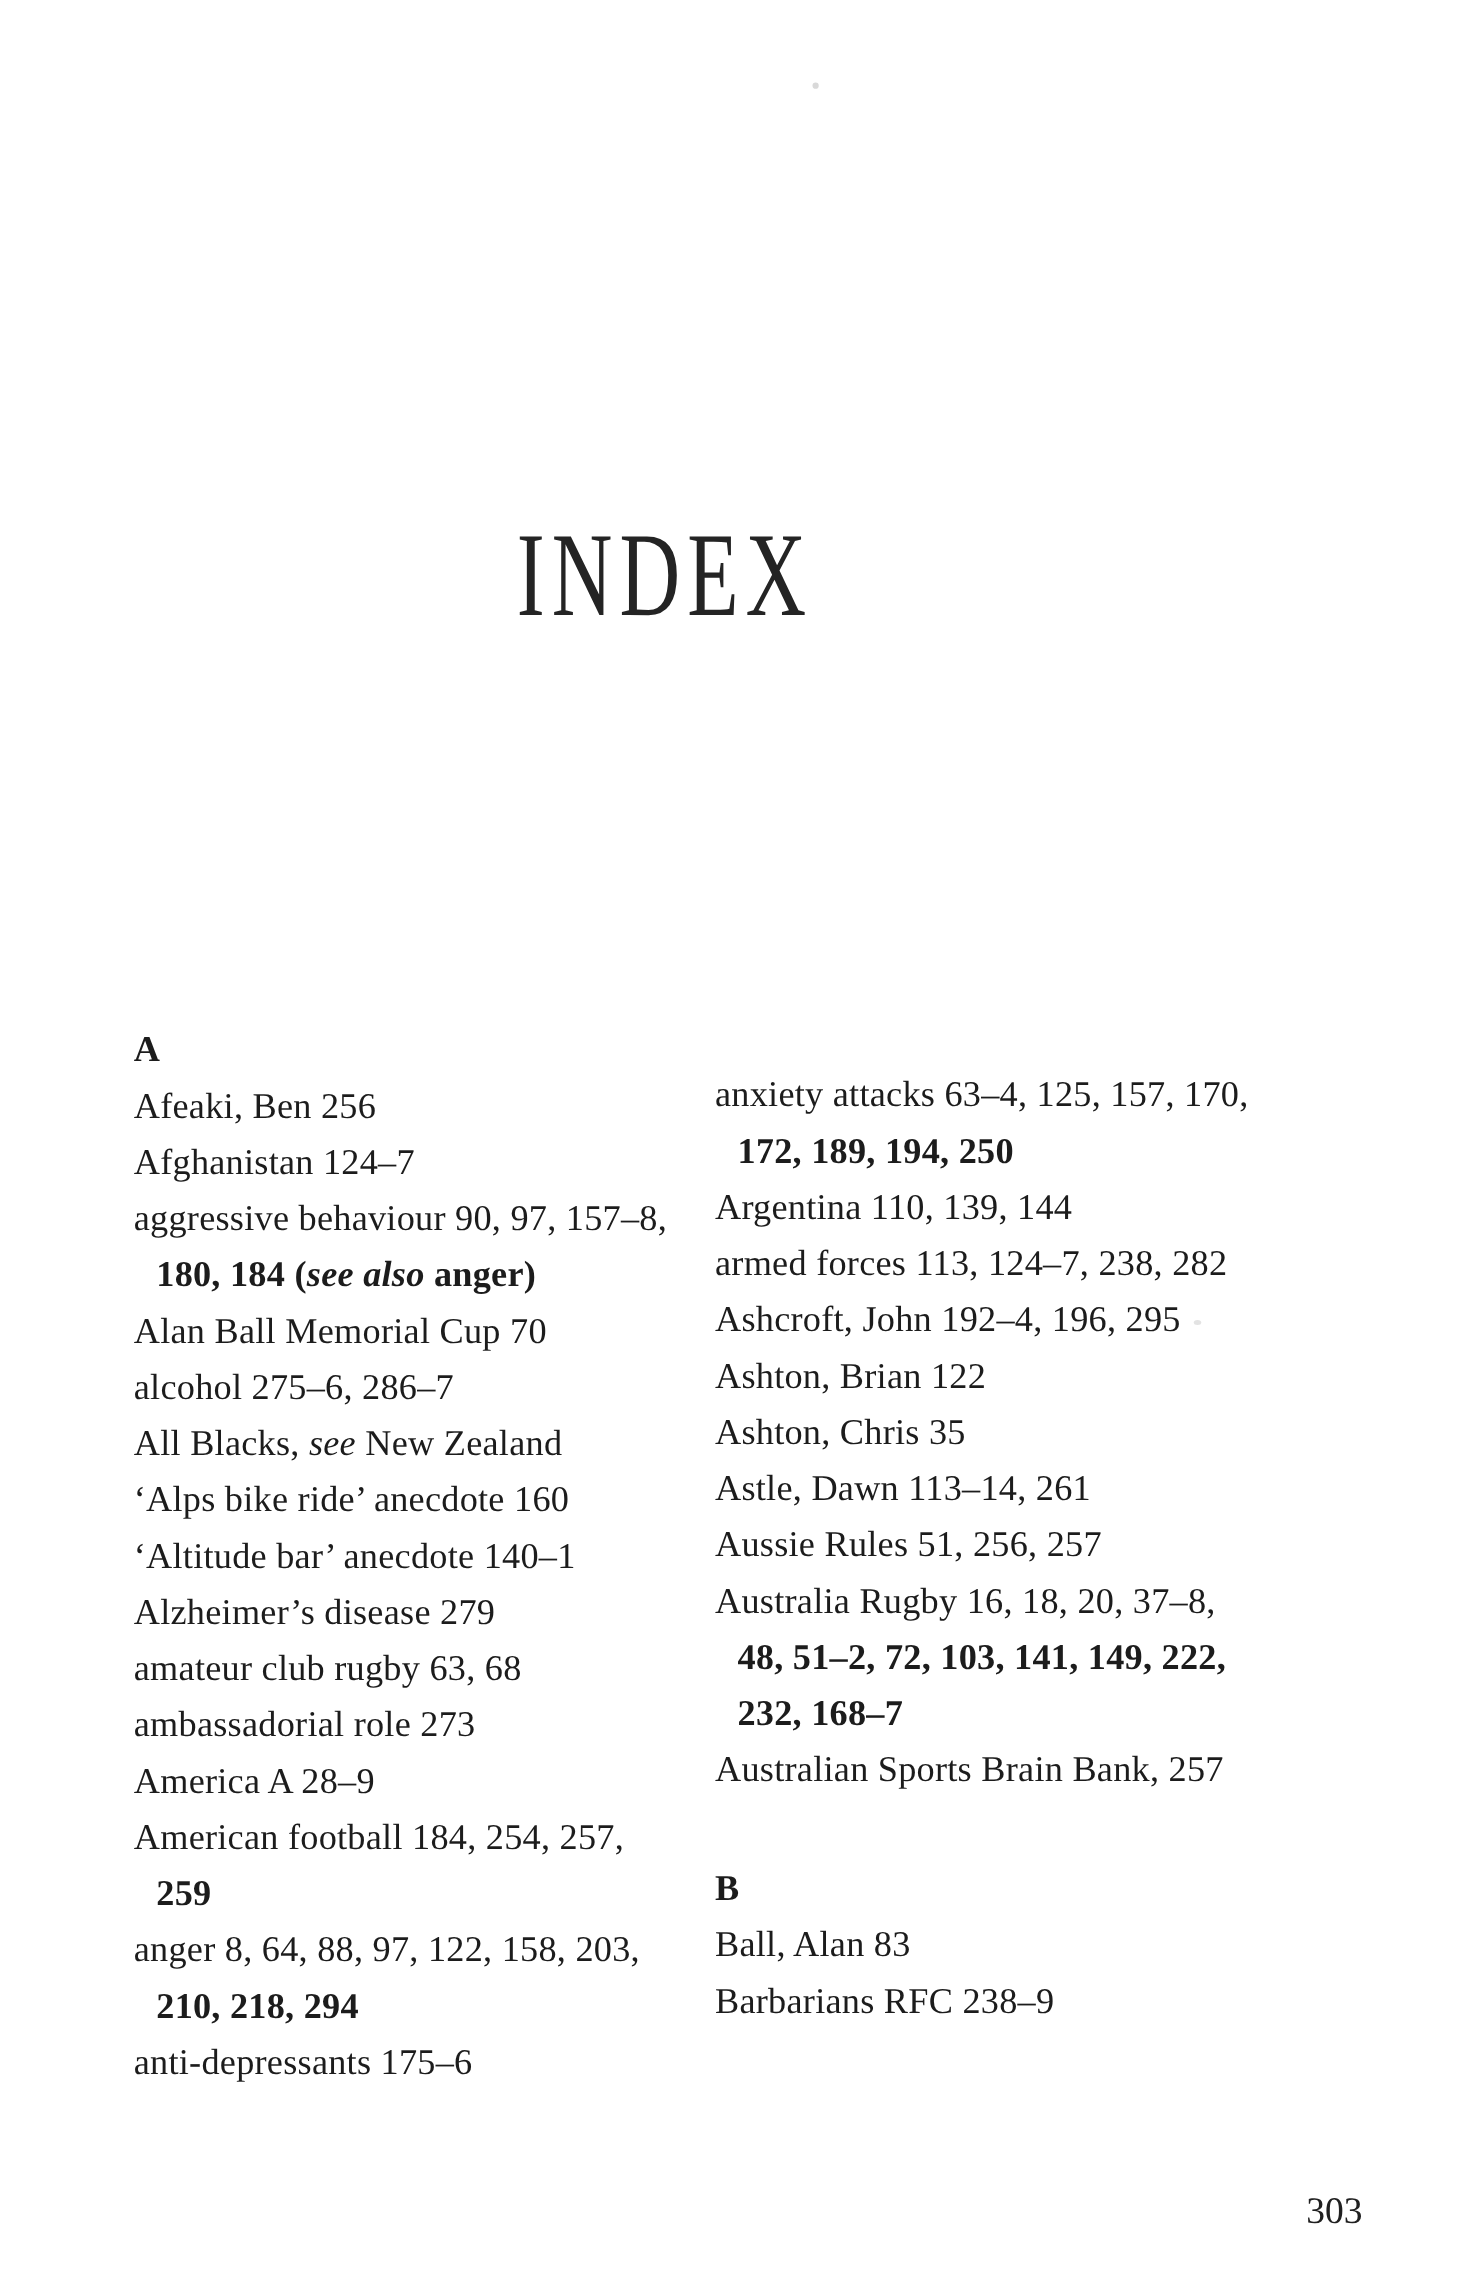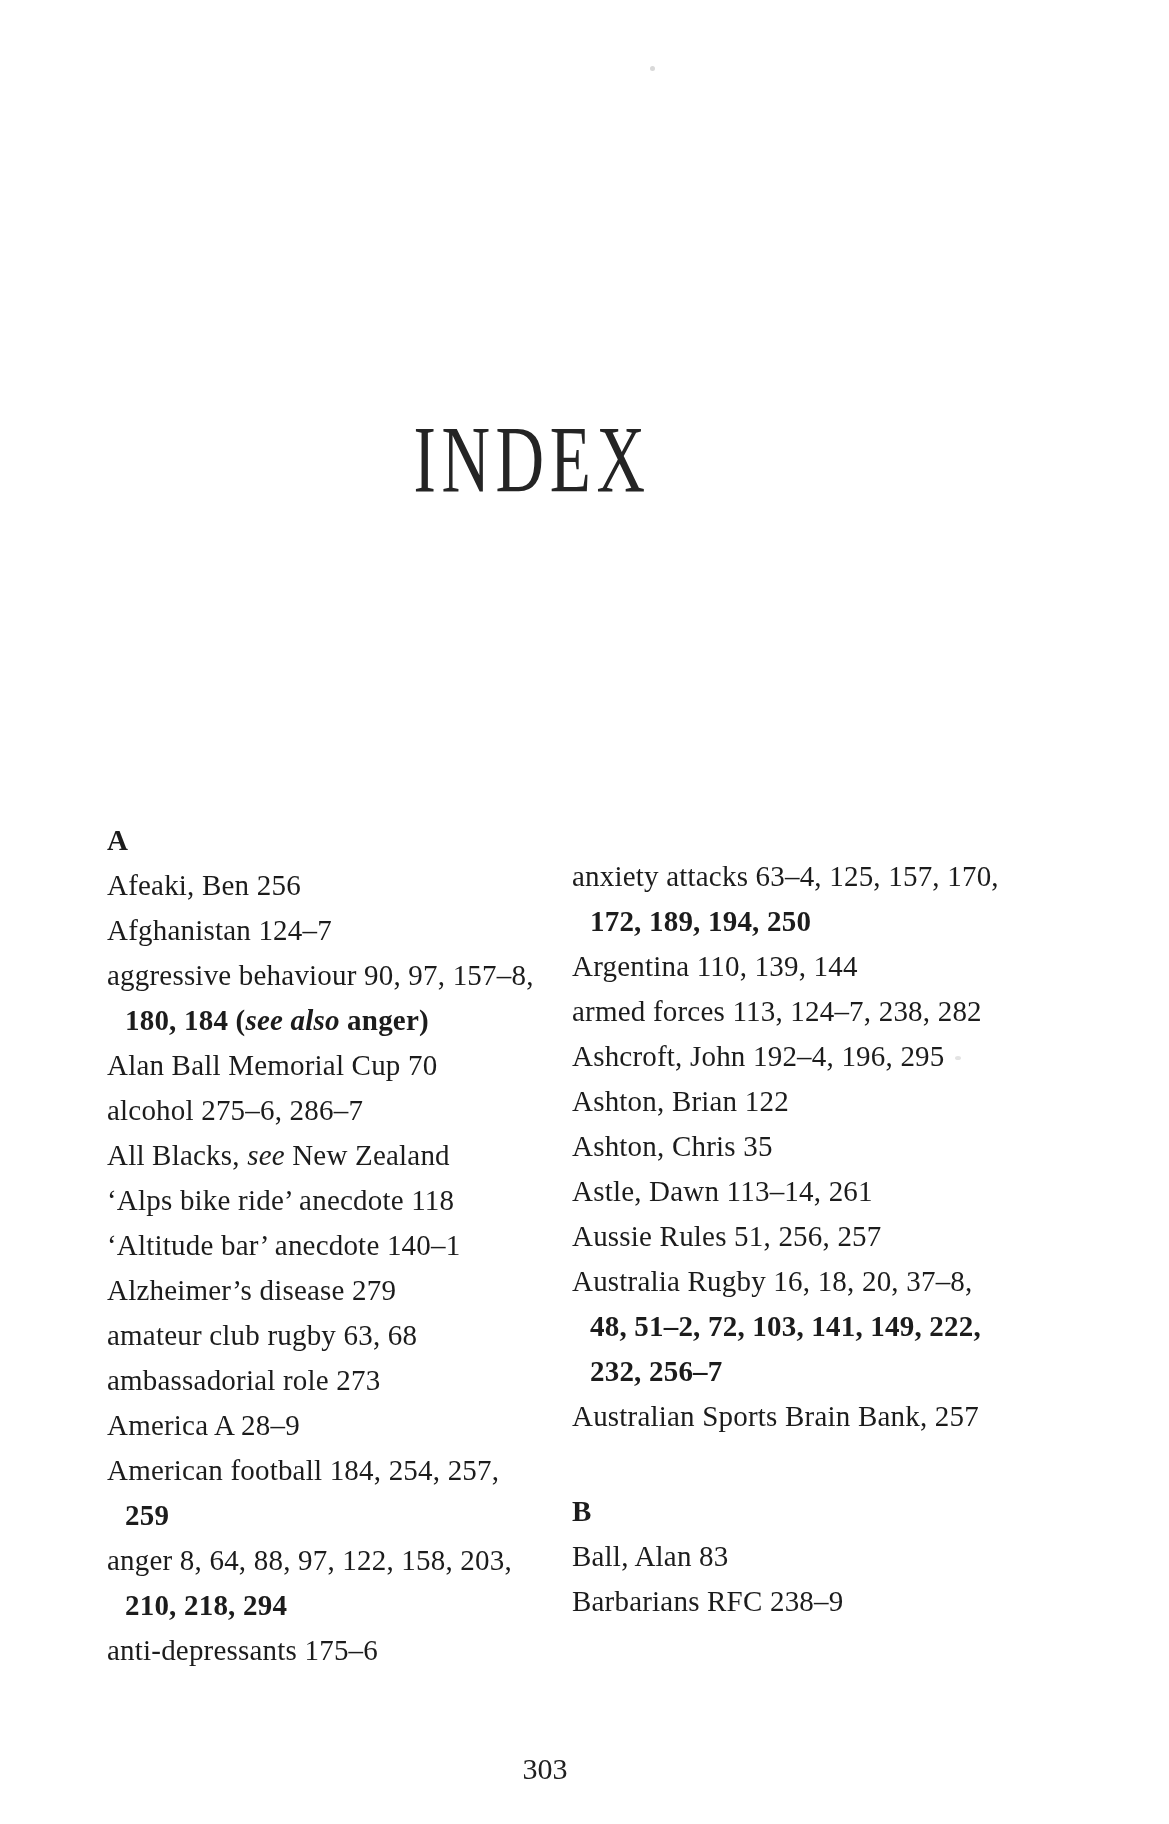--- a/index.html
+++ b/index.html
@@ -36,21 +36,21 @@
   }
   .col-left  { left:107px; width:450px; }
   .col-right { left:572px; width:530px;margin-top:36px; }
   .entry-line { }
   .entry-line.indent { padding-left:18px;font-weight:bold; }
   .section-heading { font-weight:700; }
   .section-heading.gap-before { margin-top:50px; }
   .page-number {
     position:absolute;
     top:1746px; left:0; width:1090px;
-    text-align:center;
+    text-align:right;
     font-size:30px;
     line-height:45px;
     color:#202020;
     font-family:Liberation Serif, serif;
   }
   .speck { position:absolute; border-radius:50%; }
   .speck-1 { left:650px; top:66px;  width:5px; height:5px; background:#d9d9d9; }
   .speck-2 { left:955px; top:1056px; width:6px; height:4px; background:#e3e3e3; }
   i { font-style:italic; }
 </style>
@@ -62,21 +62,21 @@
 
   <div class="col col-left">
       <div class="section-heading">A</div>
       <div class="entry-line">Afeaki, Ben 256</div>
       <div class="entry-line">Afghanistan 124–7</div>
       <div class="entry-line">aggressive behaviour 90, 97, 157–8,</div>
       <div class="entry-line indent">180, 184 (<i>see also</i> anger)</div>
       <div class="entry-line">Alan Ball Memorial Cup 70</div>
       <div class="entry-line">alcohol 275–6, 286–7</div>
       <div class="entry-line">All Blacks, <i>see</i> New Zealand</div>
-      <div class="entry-line">‘Alps bike ride’ anecdote 118</div>
+      <div class="entry-line">‘Alps bike ride’ anecdote 160</div>
       <div class="entry-line">‘Altitude bar’ anecdote 140–1</div>
       <div class="entry-line">Alzheimer’s disease 279</div>
       <div class="entry-line">amateur club rugby 63, 68</div>
       <div class="entry-line">ambassadorial role 273</div>
       <div class="entry-line">America A 28–9</div>
       <div class="entry-line">American football 184, 254, 257,</div>
       <div class="entry-line indent">259</div>
       <div class="entry-line">anger 8, 64, 88, 97, 122, 158, 203,</div>
       <div class="entry-line indent">210, 218, 294</div>
       <div class="entry-line">anti-depressants 175–6</div>
@@ -87,21 +87,21 @@
       <div class="entry-line indent">172, 189, 194, 250</div>
       <div class="entry-line">Argentina 110, 139, 144</div>
       <div class="entry-line">armed forces 113, 124–7, 238, 282</div>
       <div class="entry-line">Ashcroft, John 192–4, 196, 295</div>
       <div class="entry-line">Ashton, Brian 122</div>
       <div class="entry-line">Ashton, Chris 35</div>
       <div class="entry-line">Astle, Dawn 113–14, 261</div>
       <div class="entry-line">Aussie Rules 51, 256, 257</div>
       <div class="entry-line">Australia Rugby 16, 18, 20, 37–8,</div>
       <div class="entry-line indent">48, 51–2, 72, 103, 141, 149, 222,</div>
-      <div class="entry-line indent">232, 256–7</div>
+      <div class="entry-line indent">232, 168–7</div>
       <div class="entry-line">Australian Sports Brain Bank, 257</div>
       <div class="section-heading gap-before">B</div>
       <div class="entry-line">Ball, Alan 83</div>
       <div class="entry-line">Barbarians RFC 238–9</div>
     </div>
 
   <div class="page-number">303</div>
 
   <span class="speck speck-1"></span>
   <span class="speck speck-2"></span>

